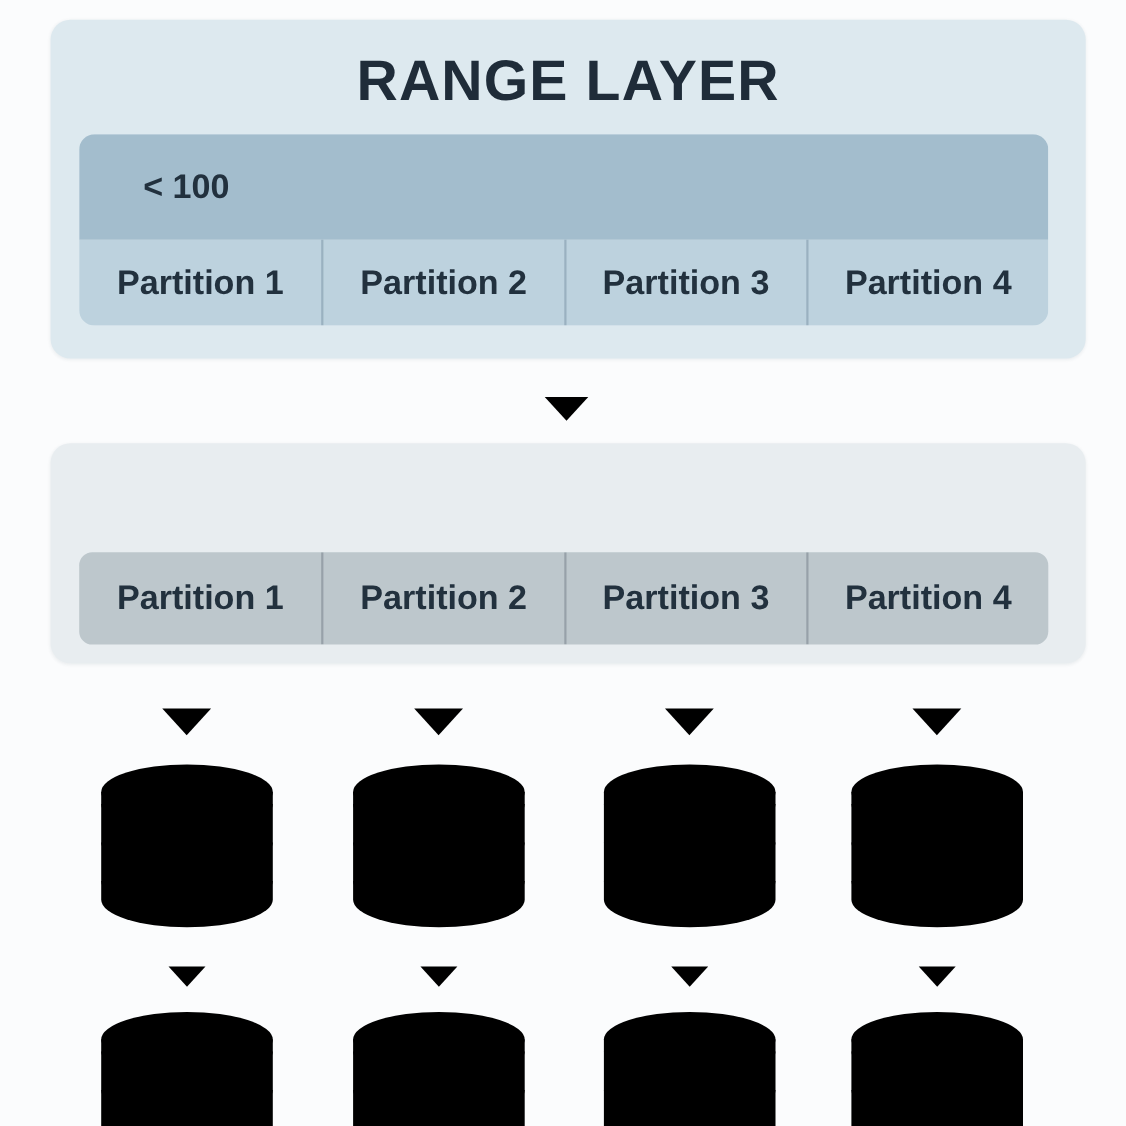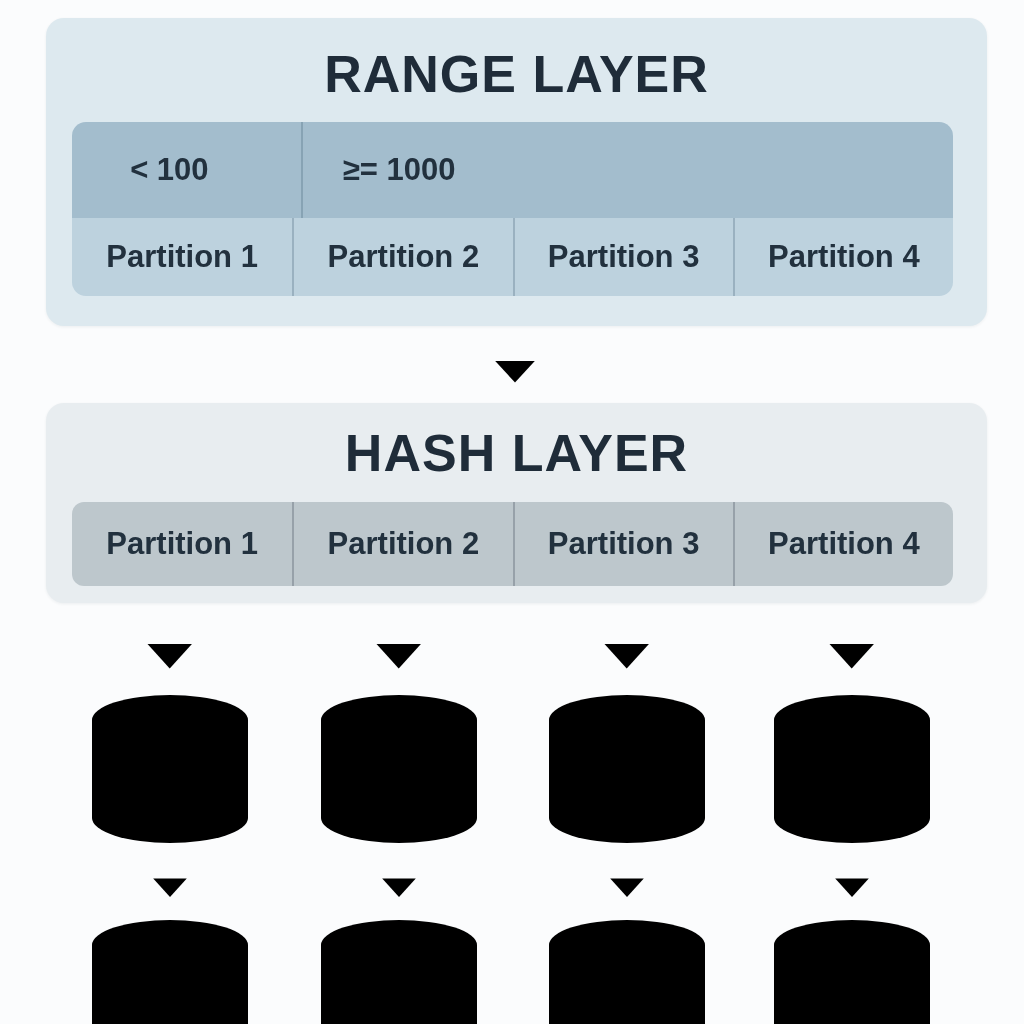--- a/index.html
+++ b/index.html
@@ -71,37 +71,35 @@
   </defs>
 </svg>
 
 <div id="canvas">
 
   <section class="layer-box range-box">
     <h1 class="layer-title">RANGE LAYER</h1>
     <div class="range-table">
       <div class="trow header">
         <div class="cell">&lt; 100</div>
-        <div class="cell">≥= 1000</div>
       </div>
       <div class="trow partitions">
         <div class="cell">Partition 1</div>
         <div class="cell">Partition 2</div>
         <div class="cell">Partition 3</div>
         <div class="cell">Partition 4</div>
       </div>
     </div>
   </section>
 
   <svg class="flow-arrow arrow-main" width="60" height="66" viewBox="0 0 60 70">
       <use href="#arrow-shape"></use>
     </svg>
 
   <section class="layer-box hash-box">
-    <h1 class="layer-title">HASH LAYER</h1>
     <div class="hash-row">
       <div class="cell">Partition 1</div>
       <div class="cell">Partition 2</div>
       <div class="cell">Partition 3</div>
       <div class="cell">Partition 4</div>
     </div>
   </section>
 
   <div class="branch branch-1">
     <svg class="flow-arrow arrow-top" viewBox="0 0 60 70">

